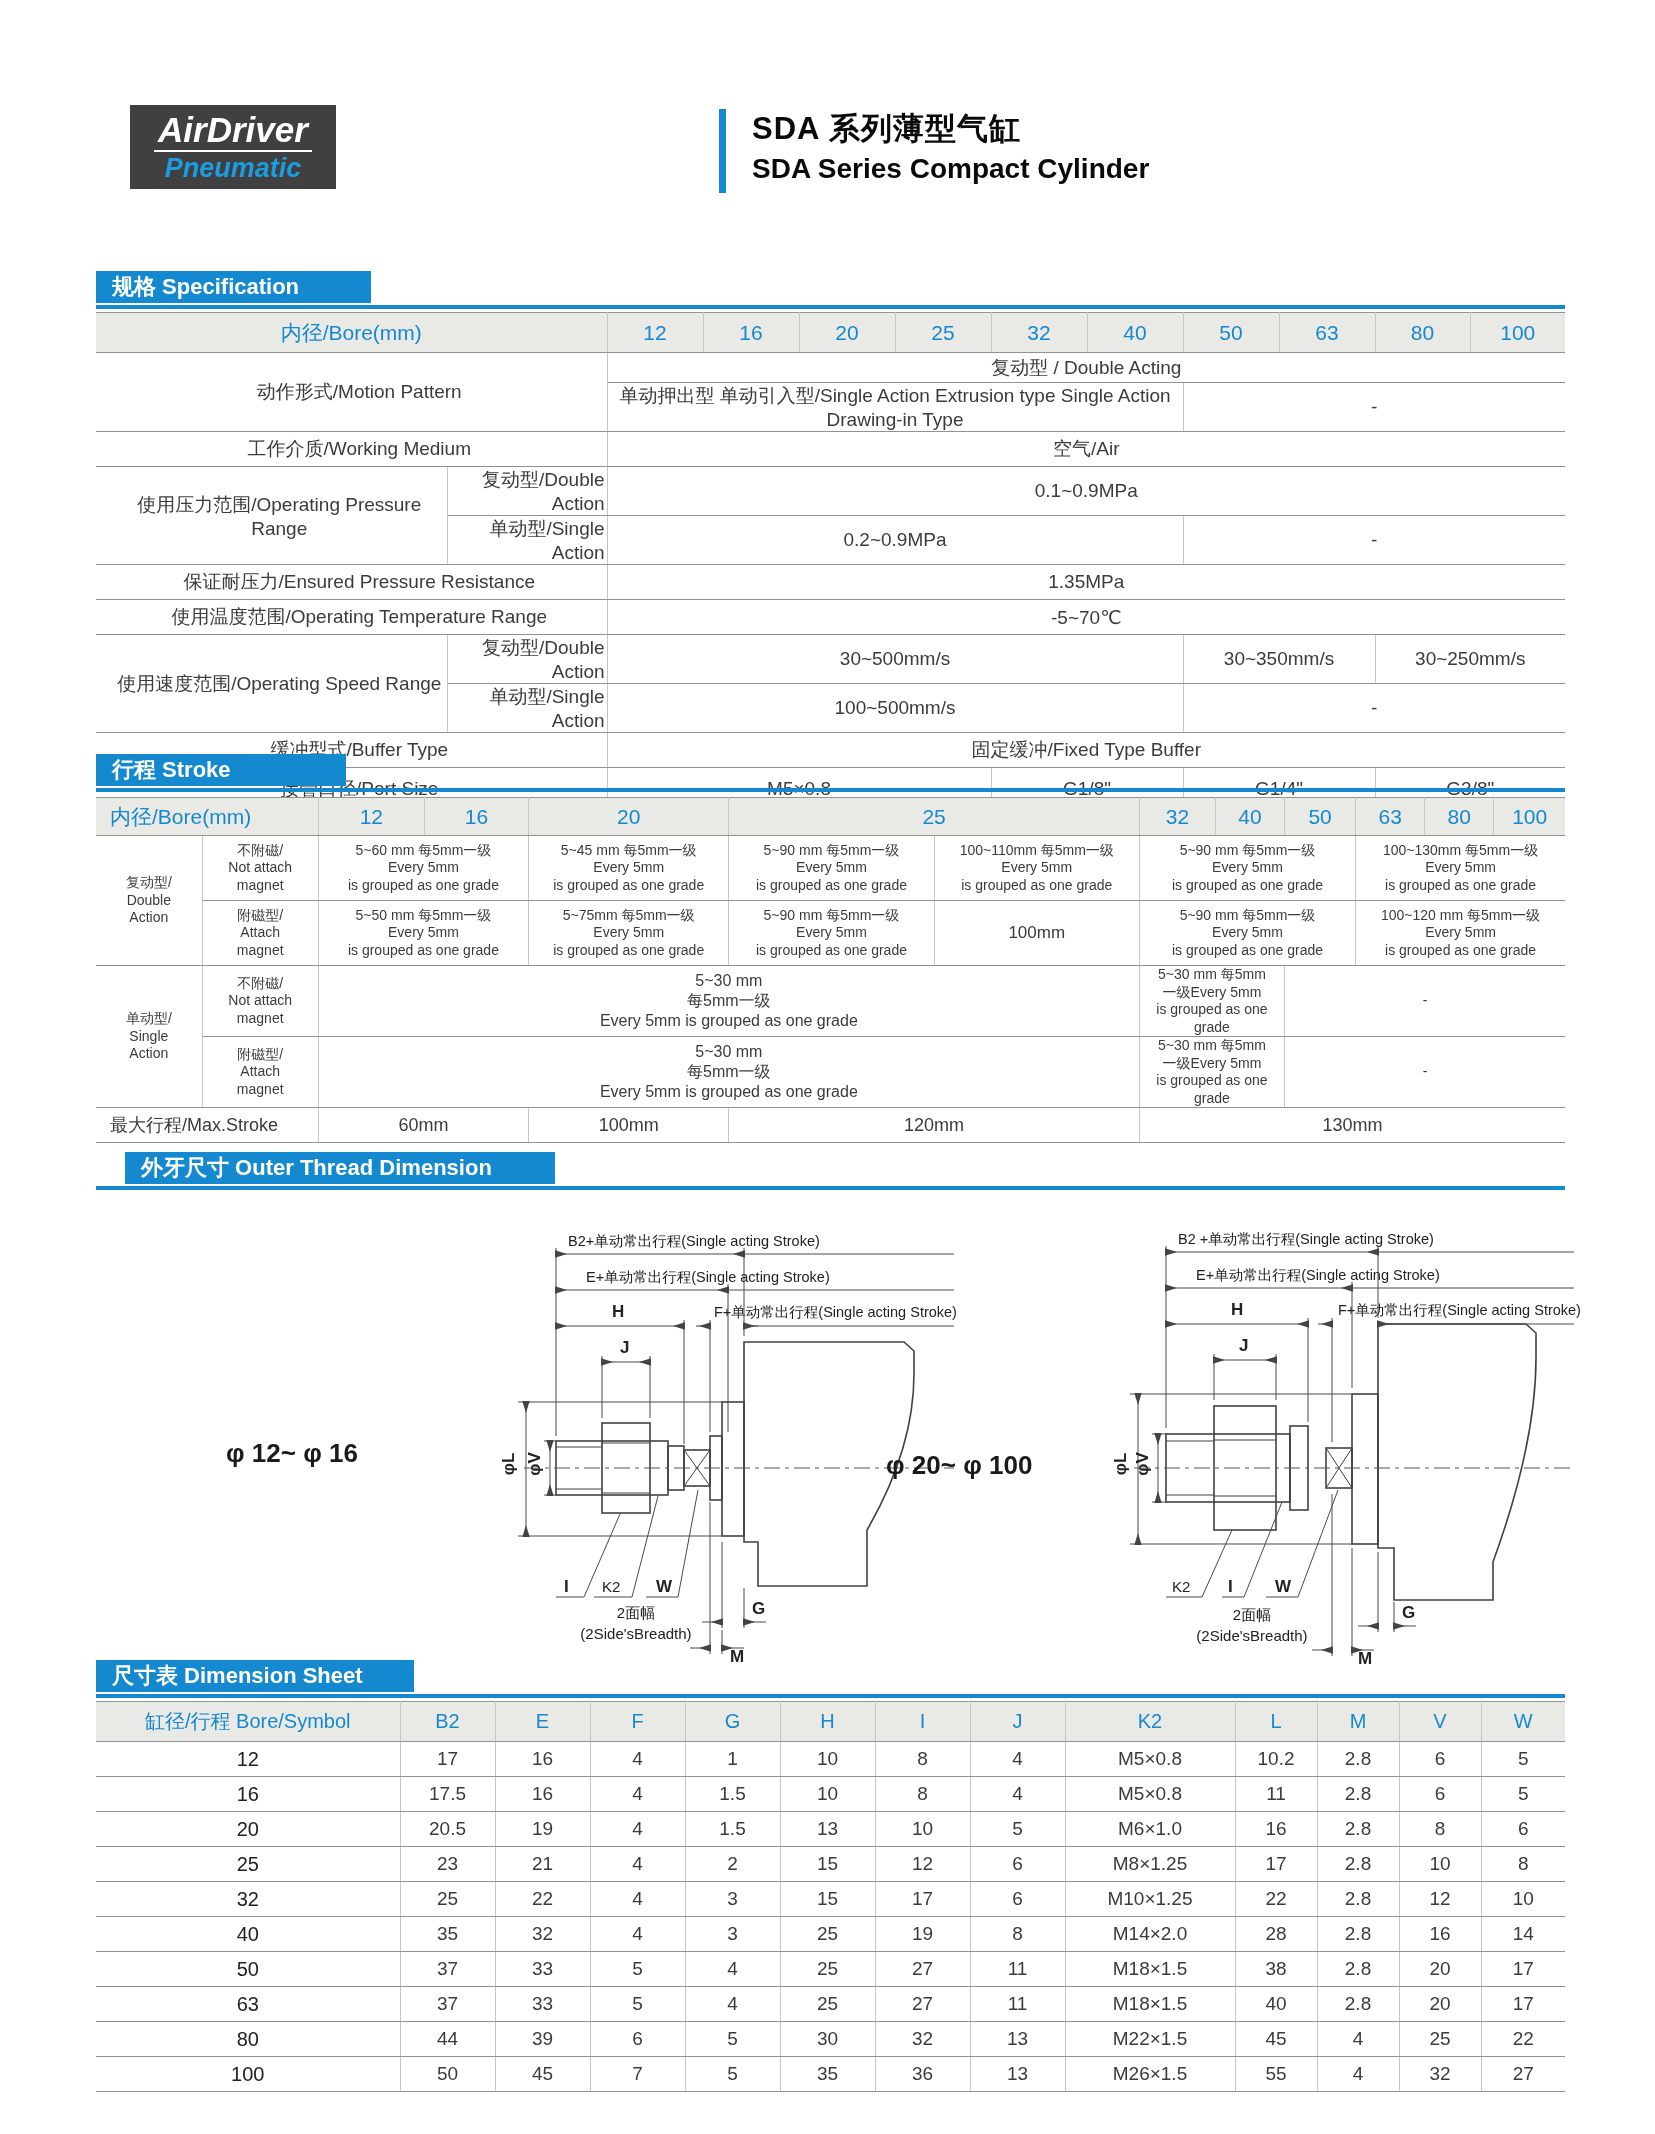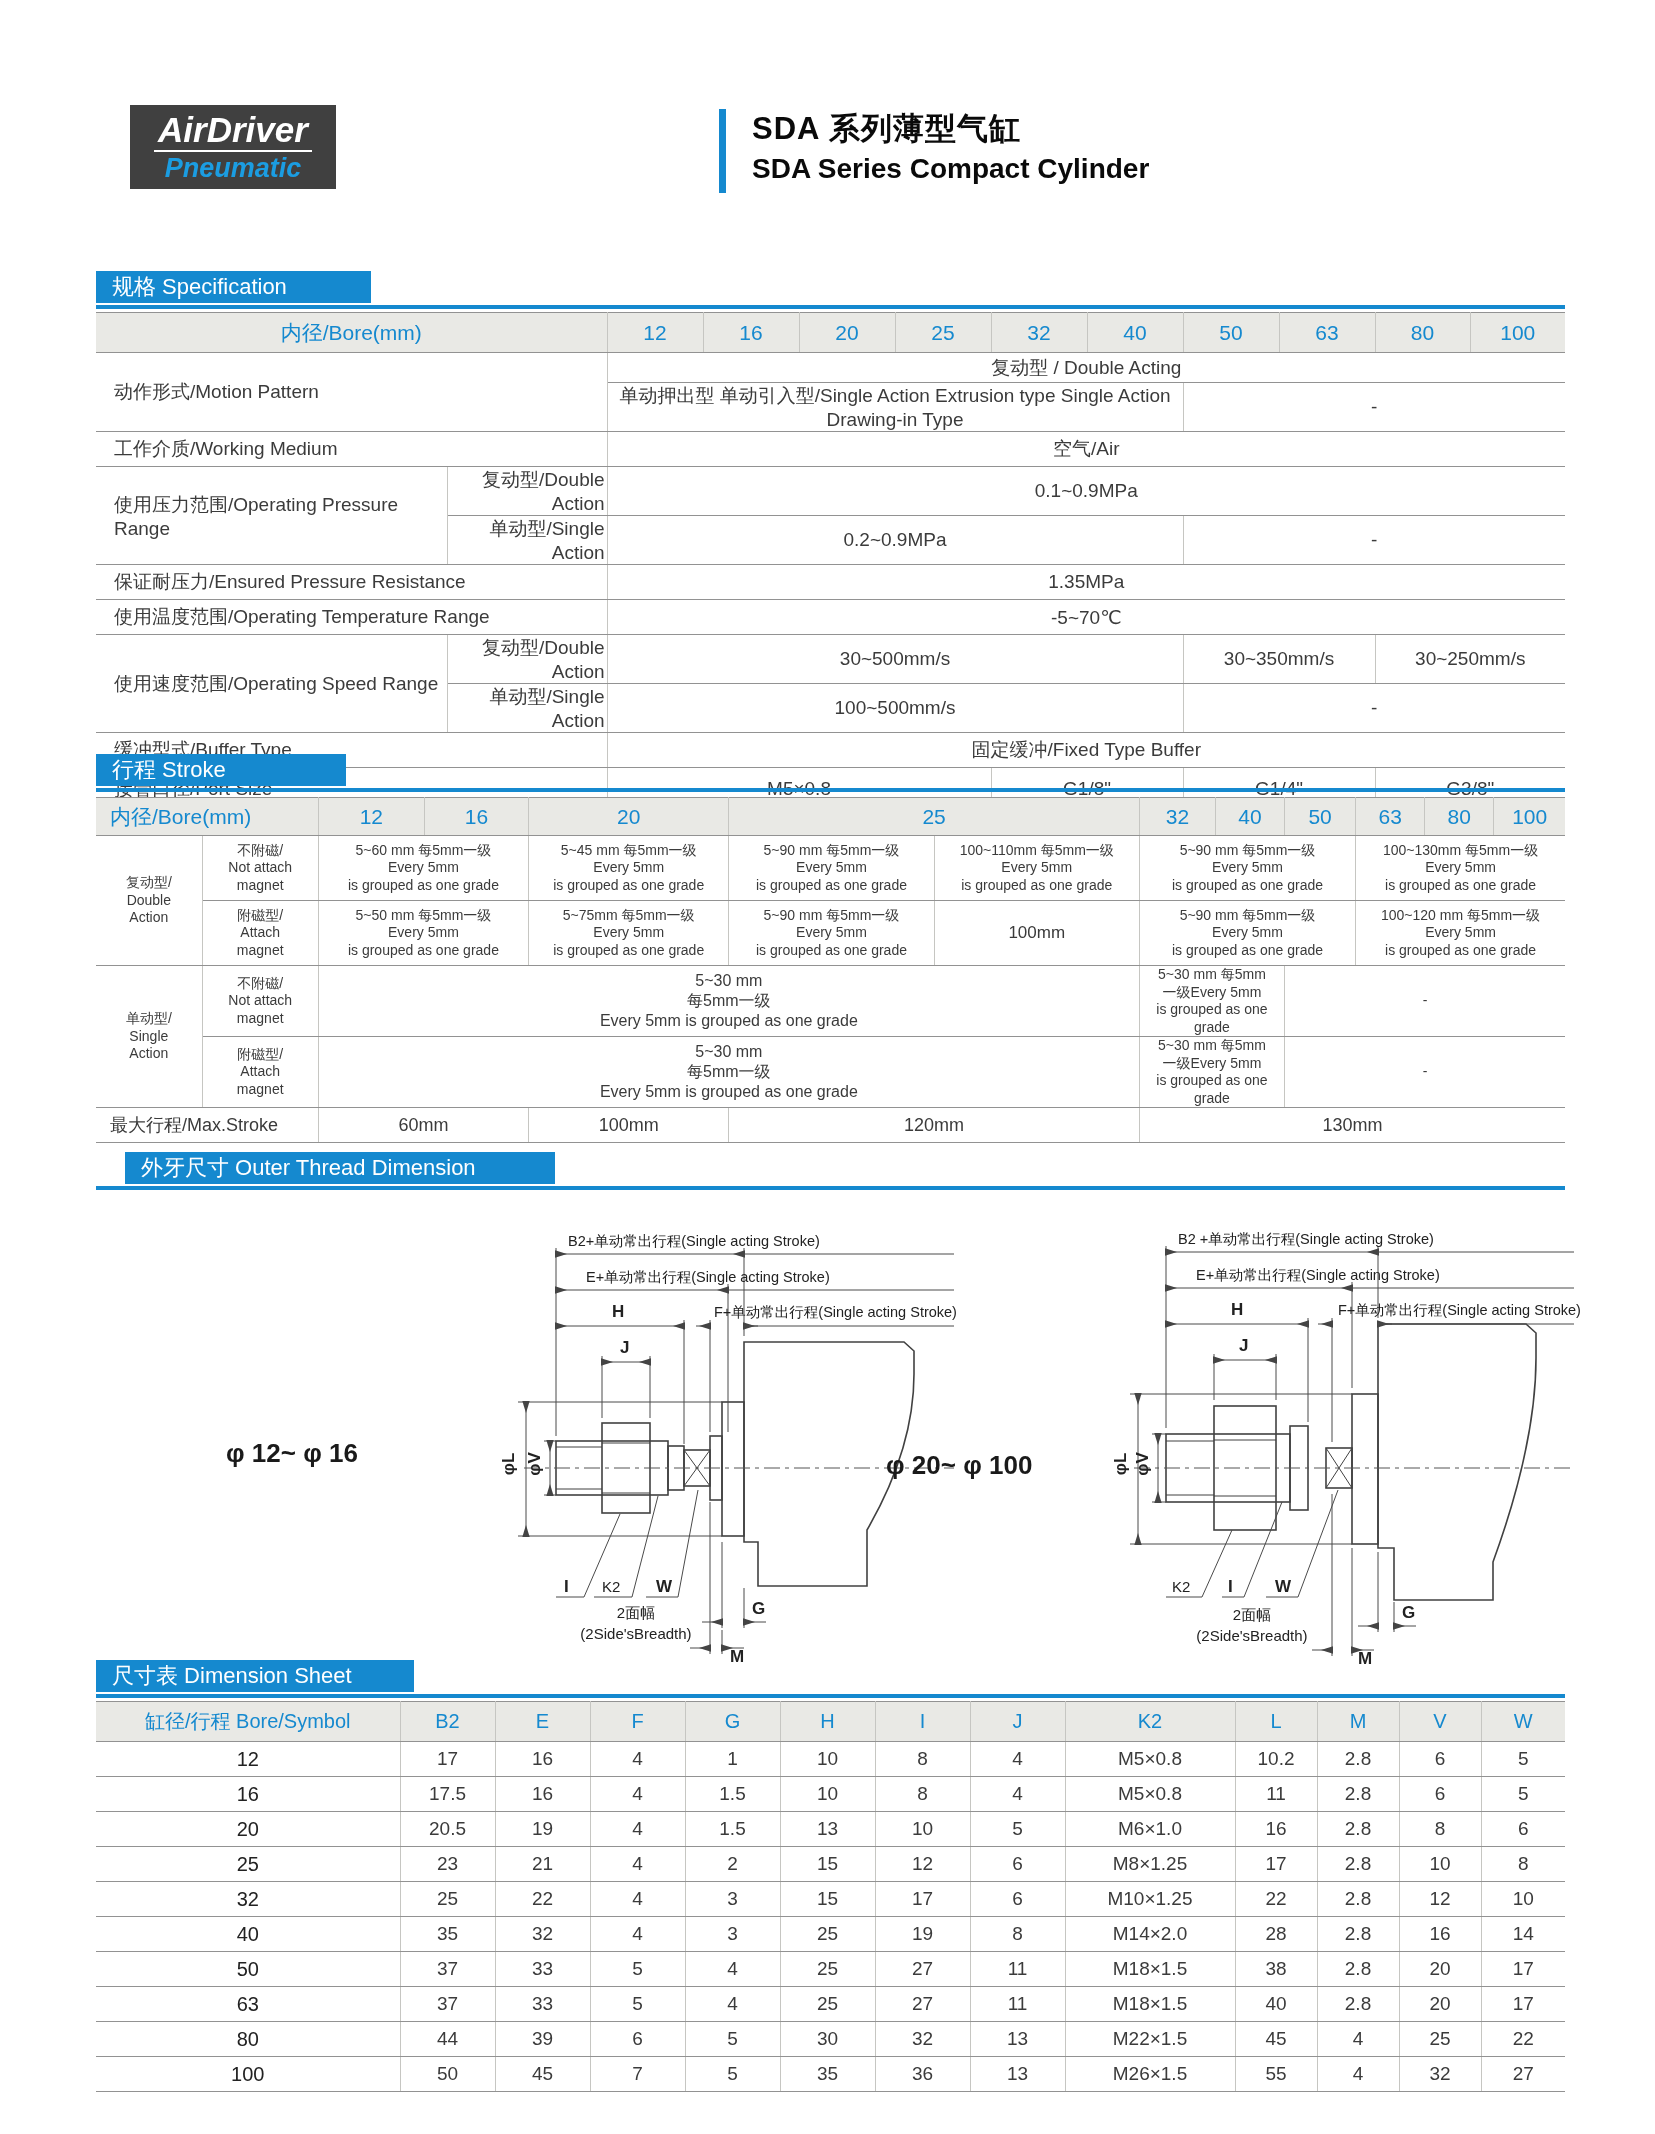--- a/index.html
+++ b/index.html
@@ -12,34 +12,34 @@
   .logo .l1{font-style:italic;font-weight:bold;font-size:35px;color:#fff;line-height:38px;
             border-bottom:2px solid #fff;padding:0 4px 1px 4px;}
   .logo .l2{font-style:italic;font-weight:bold;font-size:27px;color:#1b9de2;line-height:32px;}
   .tagline{position:absolute;left:366px;top:112px;font-size:31px;color:#0a0a0a;line-height:47px;}
   .vdivider{position:absolute;left:719px;top:109px;width:7px;height:84px;background:#1589cf;}
   .titles{position:absolute;left:752px;top:109px;}
   .titles .cn{font-weight:bold;font-size:31px;color:#0a0a0a;line-height:40px;letter-spacing:1px;}
   .titles .en{font-weight:bold;font-size:28px;color:#0a0a0a;line-height:40px;}
 
   
-  .secbar{position:absolute;height:32px;background:#1589cf;color:#fff;font-weight:normal;
+  .secbar{position:absolute;height:32px;background:#1589cf;color:#fff;font-weight:bold;
           font-size:22px;line-height:32px;padding-left:16px;box-sizing:border-box;}
   .secline{position:absolute;left:96px;width:1469px;height:4px;background:#1589cf;}
 
   
   table{border-collapse:collapse;table-layout:fixed;width:1469px;}
   td,th{border:1px solid #c6c6c2;border-top:1px solid #929292;border-bottom:1px solid #929292;
         text-align:center;vertical-align:middle;padding:0 2px;overflow:hidden;}
   tr>*:first-child{border-left:none;}
   tr>*:last-child{border-right:none;}
   .th-row th{background:#e9e9e5;color:#1589cf;font-weight:normal;font-size:21px;}
   .spec-table{position:absolute;left:96px;top:312px;}
   .spec-table td{font-size:19px;}
-  .lbl{text-align:left;padding-left:18px;font-size:20px;}
+  .lbl{text-align:center;padding-left:18px;font-size:20px;}
   .lbl2{text-align:right;padding-left:10px;font-size:20px;margin-left:6px;}
   .small{font-size:15px;}.h30{height:30px}.h35{height:35px}.h36{height:36px}
   .h38{height:38px}.h40{height:40px}.h42{height:42px}.h65{height:65px}.h70{height:70px}
 
   .stroke-table{position:absolute;left:96px;top:797px;}
   .stroke-table td{font-size:14px;line-height:1.25;}
   .ml{white-space:pre-line;}
   .g-lbl{font-size:17px;white-space:pre-line;}
   .s-lbl{font-size:16px;white-space:pre-line;}
   .tiny{font-size:12.5px;}

